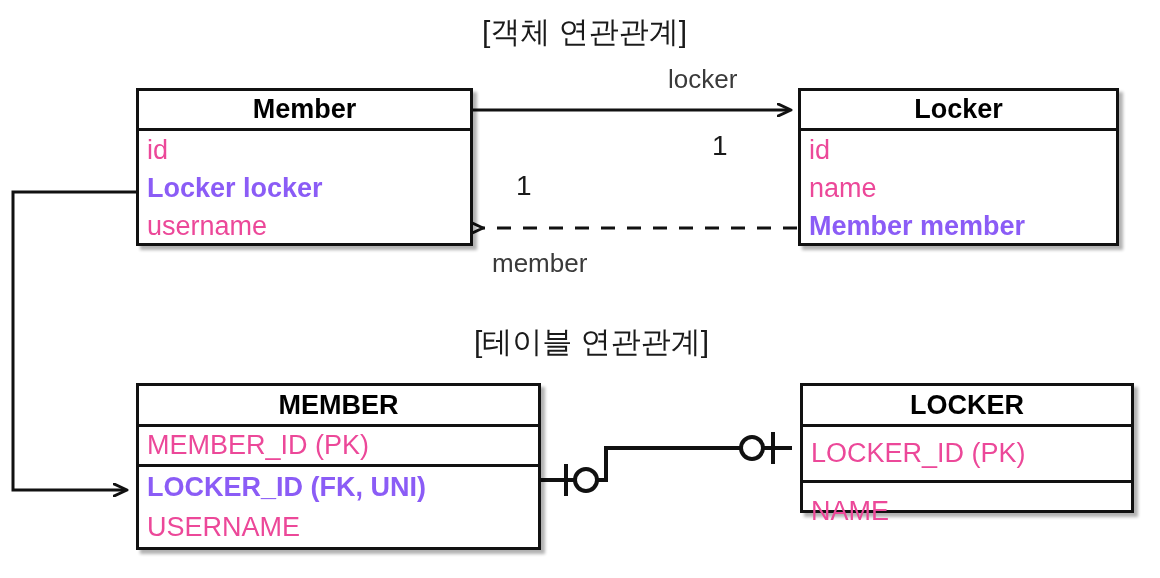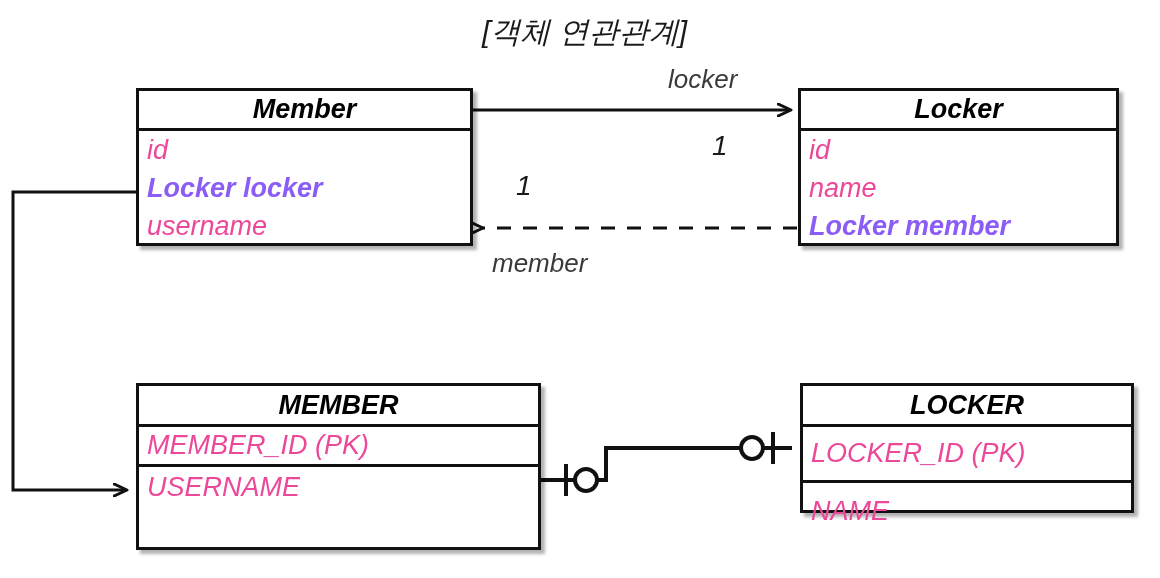--- a/index.html
+++ b/index.html
@@ -14,21 +14,20 @@
     overflow: hidden;
     font-family: "Liberation Sans", "DejaVu Sans", sans-serif;
     color: #000000;
   }
 
   #canvas {
     position: absolute;
     left: 0; top: 0;
     width: 1160px;
     height: 578px;
-    font-style: italic;
   }
 
   
   .abs { position: absolute; }
 
   
   .box {
     position: absolute;
     box-sizing: border-box;
     background: #ffffff;
@@ -127,46 +126,48 @@
       <circle cx="586" cy="480" r="11" fill="#ffffff" stroke="#111111" stroke-width="4"></circle>
 
       <circle cx="752" cy="448" r="11" fill="#ffffff" stroke="#111111" stroke-width="4"></circle>
       <line x1="773" y1="432" x2="773" y2="464" stroke="#111111" stroke-width="4"></line>
     </g>
   </svg>
 
   <div class="label section-label" id="lbl-object-assoc">[객체 연관관계]</div>
 
 
+  <div class="label section-label" id="lbl-table-assoc">[테이블 연관관계]</div>
 
   <div class="label edge-label" id="lbl-locker-edge">locker</div>
 
   <div class="label edge-label" id="lbl-member-edge">member</div>
 
   <div class="label mult-label" id="lbl-mult-right">1</div>
 
   <div class="label mult-label" id="lbl-mult-left">1</div>
 
   <div class="box" id="uml-member">
     <div class="row title-row">Member</div>
     <div class="row attr-row">id</div>
     <div class="row attr-row strong">Locker locker</div>
     <div class="row attr-row">username</div>
   </div>
 
   <div class="box" id="uml-locker">
     <div class="row title-row">Locker</div>
     <div class="row attr-row">id</div>
     <div class="row attr-row">name</div>
-    <div class="row attr-row strong">Locker member</div>
+    <div class="row attr-row strong">Member member</div>
   </div>
 
   <div class="box" id="tbl-member">
     <div class="row title-row">MEMBER</div>
     <div class="row attr-row sep">MEMBER_ID (PK)</div>
+    <div class="row attr-row strong">LOCKER_ID (FK, UNI)</div>
     <div class="row attr-row">USERNAME</div>
   </div>
 
   <div class="box" id="tbl-locker">
     <div class="row title-row">LOCKER</div>
     <div class="row attr-row sep">LOCKER_ID (PK)</div>
     <div class="row attr-row">NAME</div>
   </div>
 
 </div>

